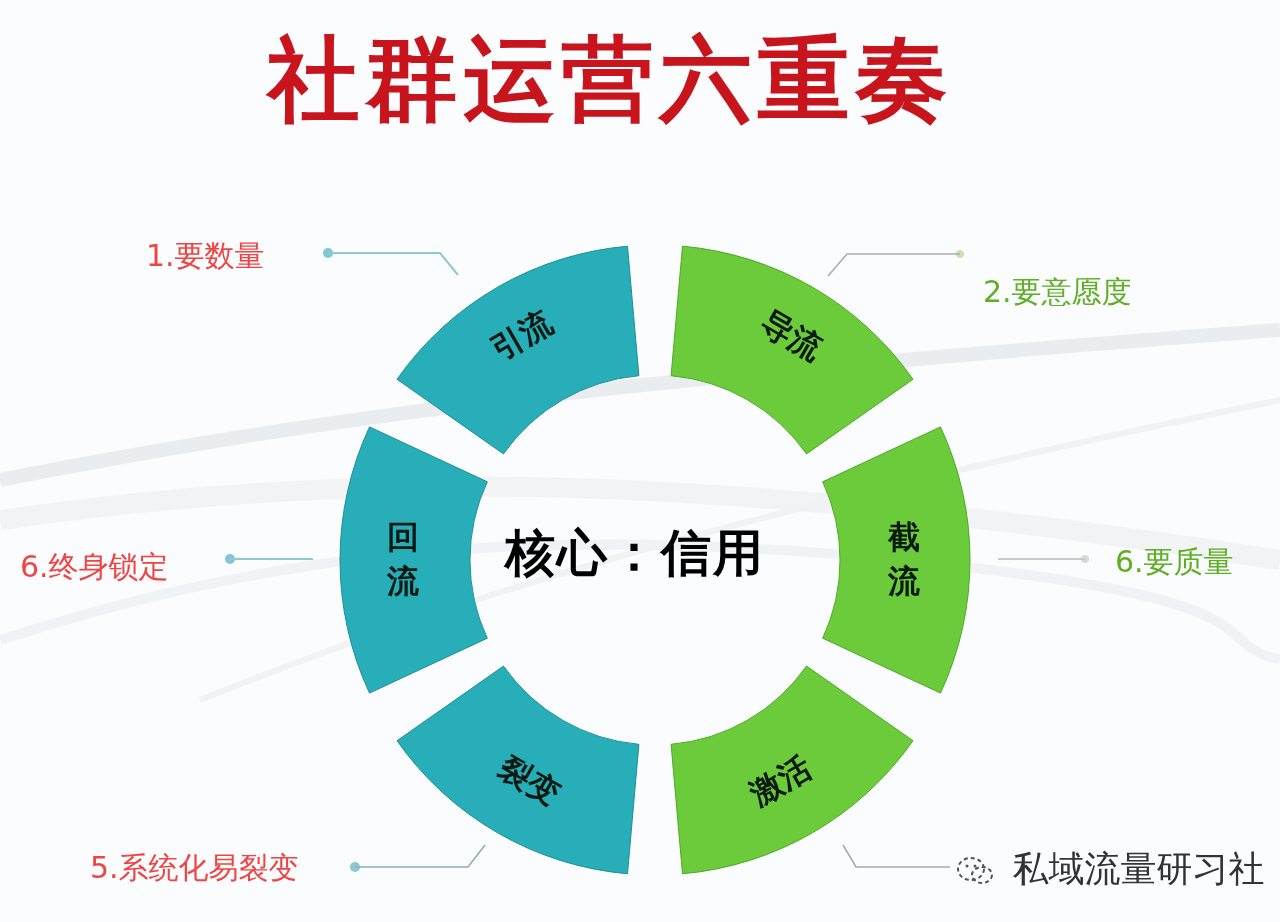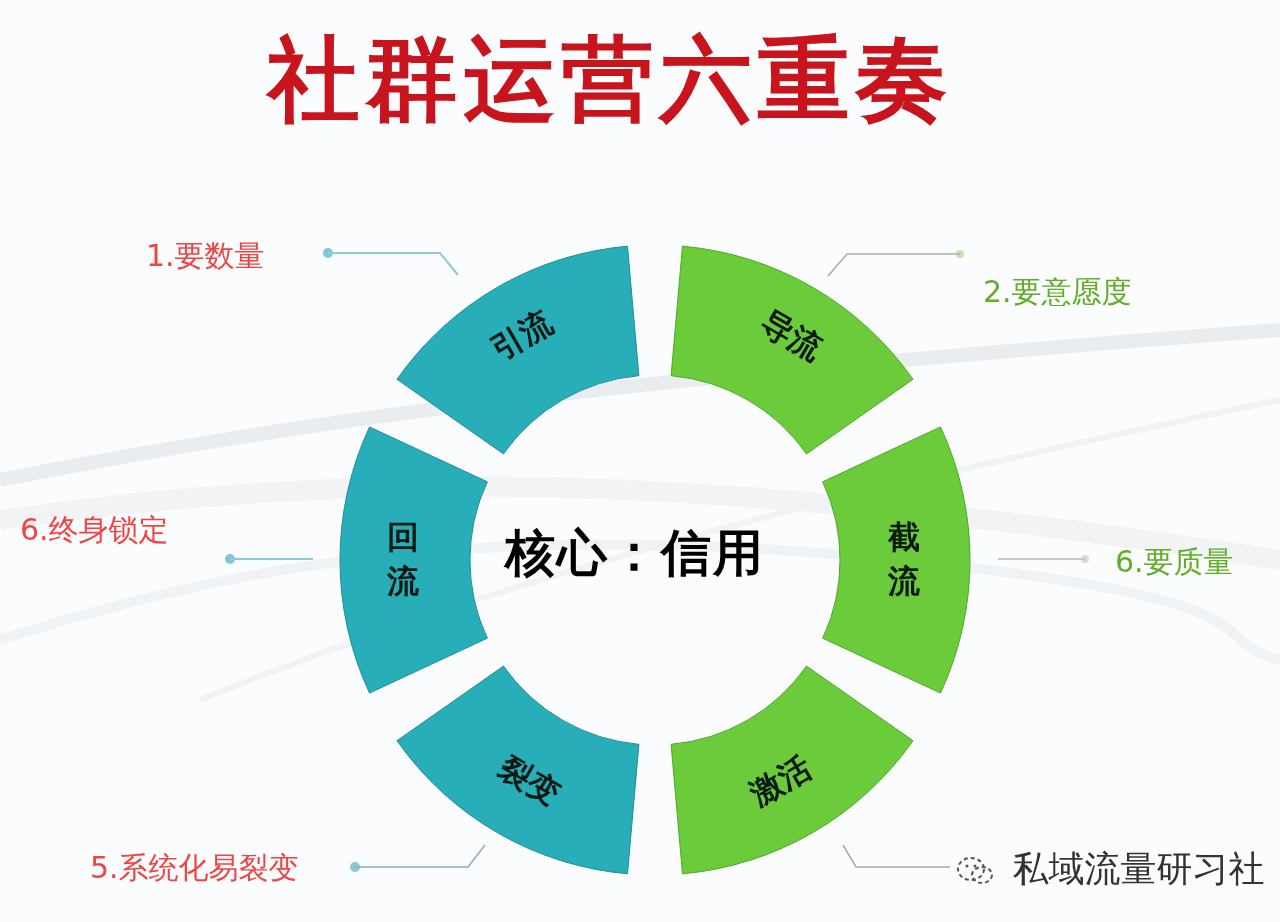--- a/index.html
+++ b/index.html
@@ -93,21 +93,21 @@
     <line x1="230" y1="559" x2="313" y2="559" stroke="#8ccad4" stroke-width="2"></line>
   </g>
 </svg>
 
 <div class="core">核心：信用</div>
 
 <div class="label teal" style="left:146px; top:236px;">1.要数量</div>
 <div class="label green" style="left:983px; top:228px;margin-top:44px;">2.要意愿度</div>
 <div class="label green" style="left:1115px; top:542px;">6.要质量</div>
 <div class="label teal" style="left:68px; top:848px;margin-left:22px;">5.系统化易裂变</div>
-<div class="label teal" style="left:20px; top:510px;text-align:center;">6.终身锁定</div>
+<div class="label teal" style="left:20px; top:547px;text-align:center;">6.终身锁定</div>
 
 <div class="watermark">
   <svg class="wm-icon" viewBox="0 0 40 36">
     <ellipse cx="16" cy="16" rx="13" ry="11" fill="none" stroke="#555" stroke-width="2" stroke-dasharray="4 3"></ellipse>
     <ellipse cx="27" cy="22" rx="10" ry="8" fill="none" stroke="#555" stroke-width="2" stroke-dasharray="4 3"></ellipse>
     <circle cx="12" cy="13" r="1.5" fill="#555"></circle>
     <circle cx="20" cy="13" r="1.5" fill="#555"></circle>
   </svg>
   <span>私域流量研习社</span>
 </div>

